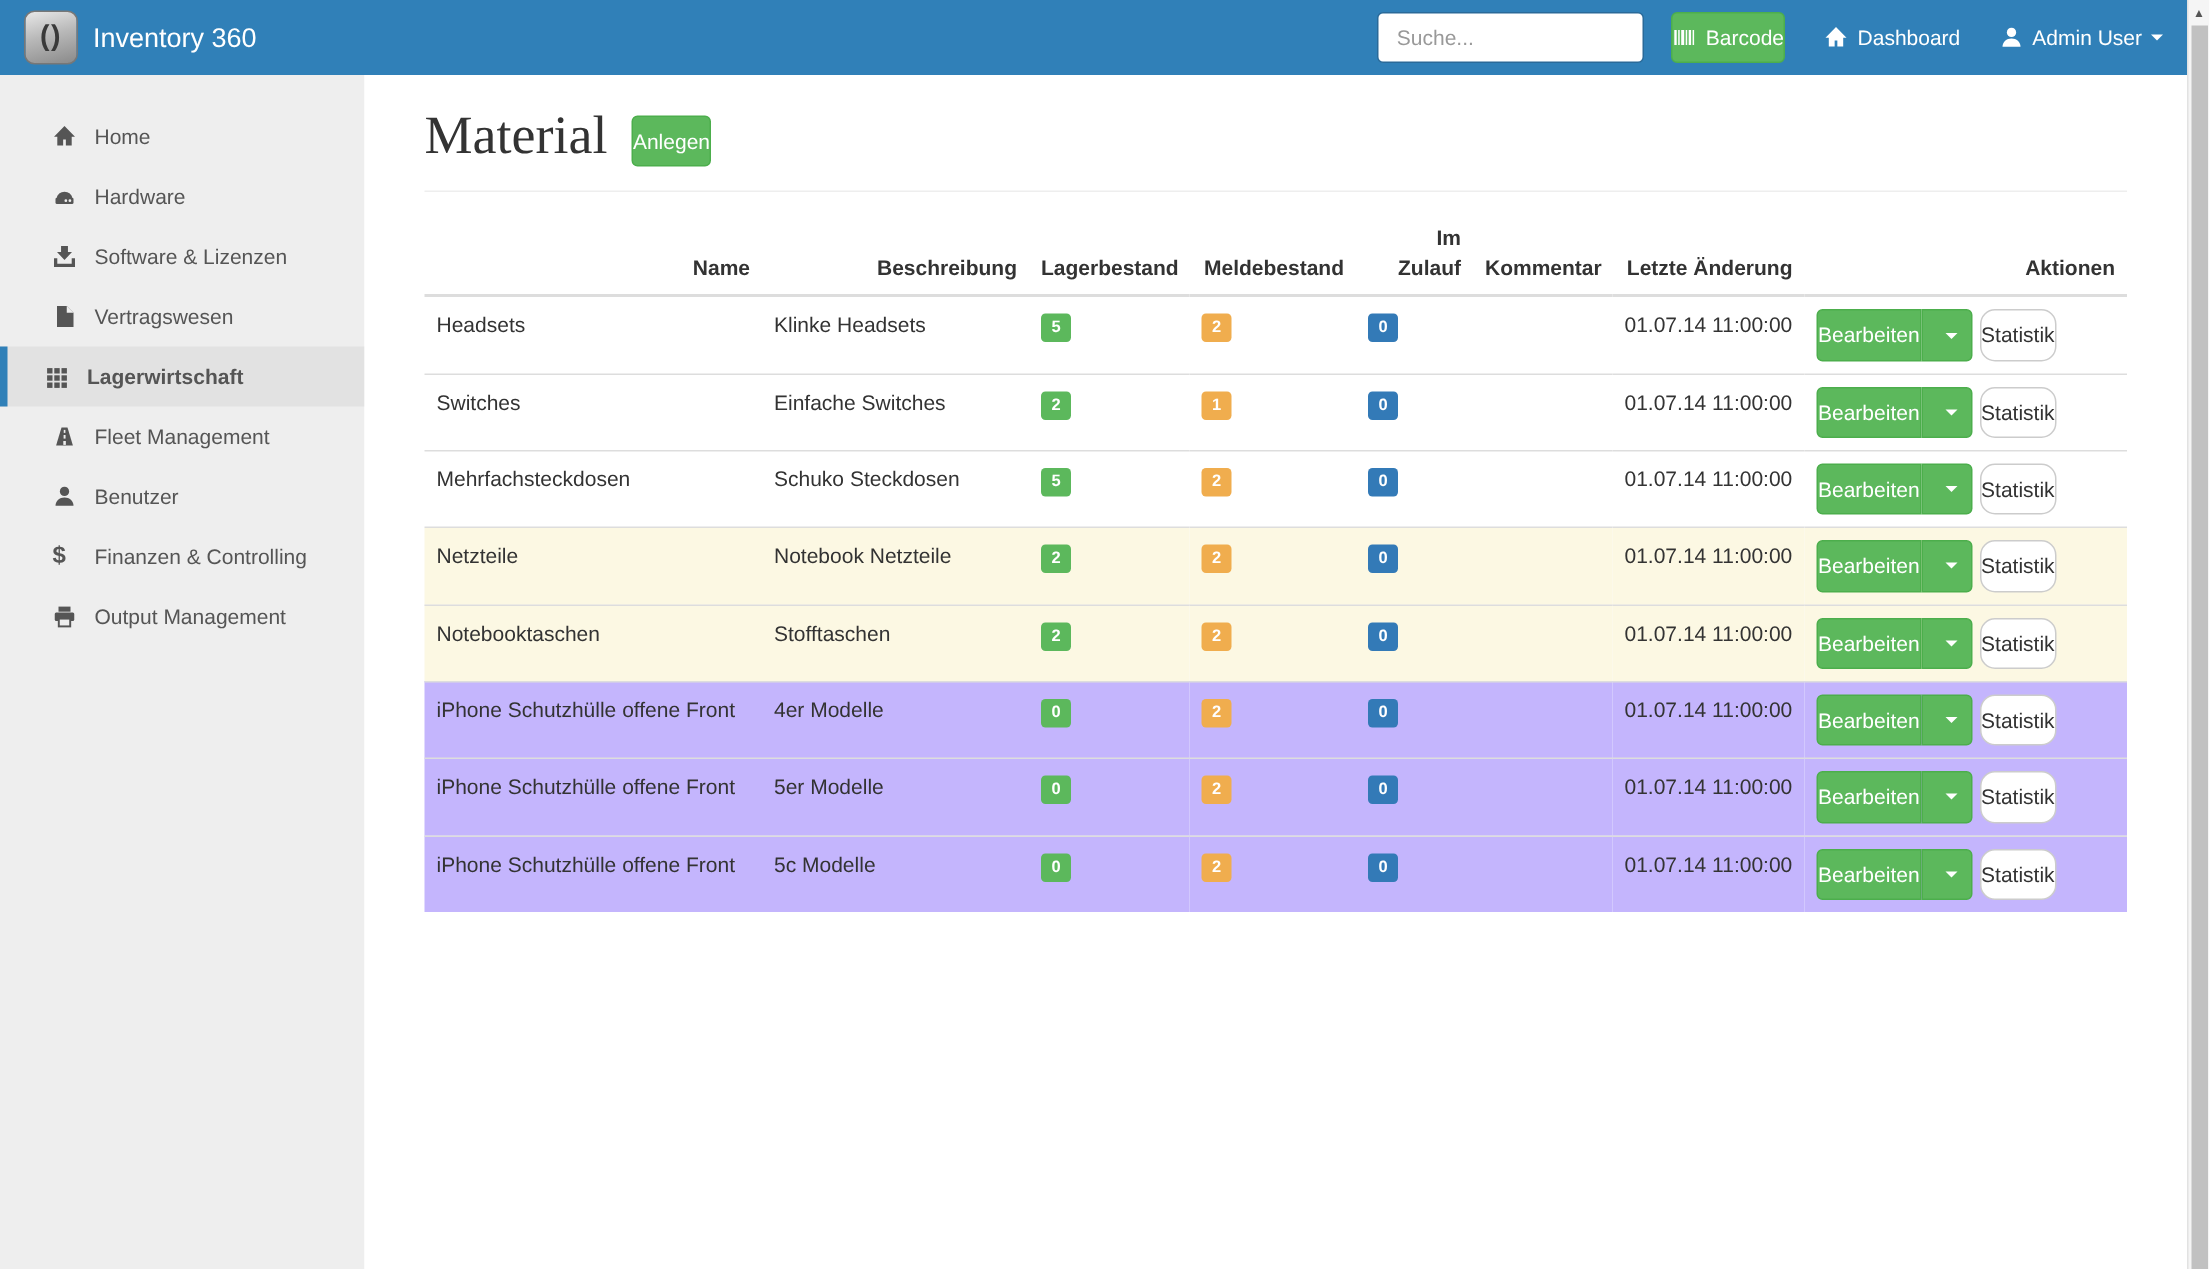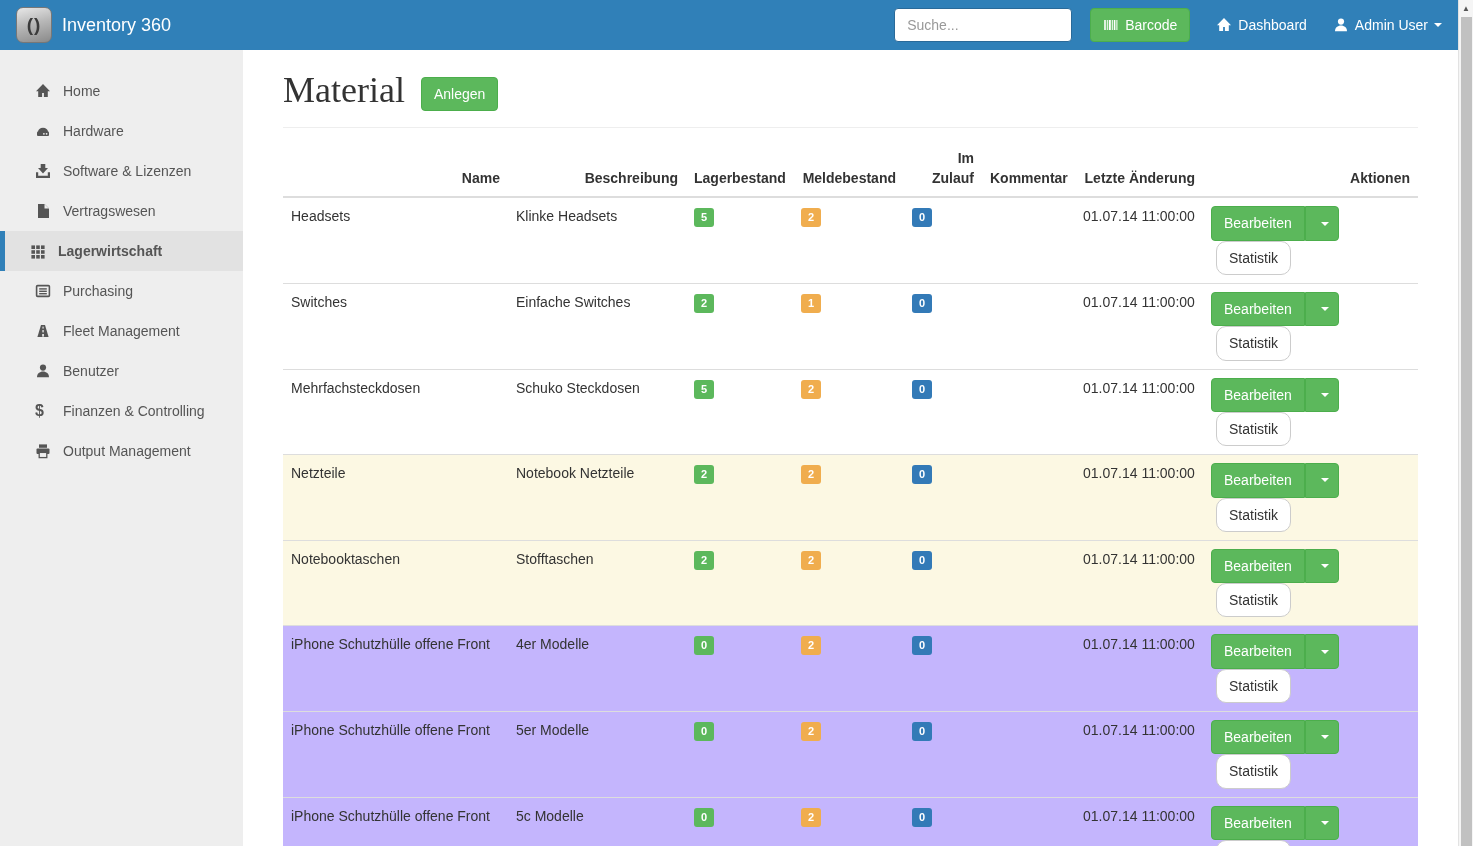--- a/index.html
+++ b/index.html
@@ -14,21 +14,21 @@
   .logo { width:36px; height:36px; border-radius:7px;
     background:linear-gradient(165deg,#e8e8e8 0%,#b9b9b9 45%,#8a8a8a 100%);
     border:1px solid #777; display:flex; align-items:center; justify-content:center;
     font-weight:bold; font-size:19px; color:#3a3a3a; letter-spacing:1px; }
   .brand { color:#fff; font-size:18px; margin-left:10px; }
   .nav-right { margin-left:auto; display:flex; align-items:center; }
   .search-input { width:178px; height:34px; border:1px solid #2a6a99; border-radius:4px;
     padding:6px 12px; font-size:14px; font-family:inherit; color:#555; outline:none; }
   .search-input::placeholder { color:#999; }
   .btn { display:inline-flex; align-items:center; justify-content:center;
-    padding:6px 12px; font-size:14px; line-height:1.45; border-radius:4px;
+    padding:6px 0; font-size:14px; line-height:1.45; border-radius:4px;
     border:1px solid transparent; cursor:pointer; font-family:inherit; }
   .btn-success { background:#5cb85c; border-color:#4cae4c; color:#fff; }
   .btn-default { background:#fff; border-color:#ccc; color:#333;border-radius:10px; }
   .nav-barcode { margin-left:18px; }
   .nav-barcode .icon { margin-right:6px; }
   .nav-link { display:flex; align-items:center; color:#fff; font-size:14px;
     margin-left:26px; cursor:pointer; }
   .nav-link .icon { margin-right:6px; }
   .icon { width:16px; height:16px; display:inline-flex; }
   .icon svg { width:16px; height:16px; }
@@ -173,31 +173,20 @@
               <rect x="11" y="2.4" width="3.6" height="3.6"></rect>
               <rect x="1.4" y="7.2" width="3.6" height="3.6"></rect>
               <rect x="6.2" y="7.2" width="3.6" height="3.6"></rect>
               <rect x="11" y="7.2" width="3.6" height="3.6"></rect>
               <rect x="1.4" y="12" width="3.6" height="3.6"></rect>
               <rect x="6.2" y="12" width="3.6" height="3.6"></rect>
               <rect x="11" y="12" width="3.6" height="3.6"></rect>
             </svg>
           </span>
           <span class="label">Lagerwirtschaft</span>
-        </div>
-        <div class="side-item">
-          <span class="icon">
-            <svg viewBox="0 0 16 16" fill="currentColor">
-              <rect x="1.6" y="2.6" width="12.8" height="10.8" rx="1" fill="none" stroke="currentColor" stroke-width="1.6"></rect>
-              <rect x="4.2" y="5.2" width="7.6" height="1.4"></rect>
-              <rect x="4.2" y="7.6" width="7.6" height="1.4"></rect>
-              <rect x="4.2" y="10" width="7.6" height="1.4"></rect>
-            </svg>
-          </span>
-          <span class="label">Purchasing</span>
         </div>
         <div class="side-item">
           <span class="icon">
             <svg viewBox="0 0 16 16" fill="currentColor">
               <path d="M6 2h4l3.6 12H2.4z"></path>
               <rect x="7.5" y="3.6" width="1.1" height="2" fill="#eee"></rect>
               <rect x="7.4" y="7" width="1.3" height="2.4" fill="#eee"></rect>
               <rect x="7.2" y="11" width="1.7" height="2.6" fill="#eee"></rect>
             </svg>
           </span>

